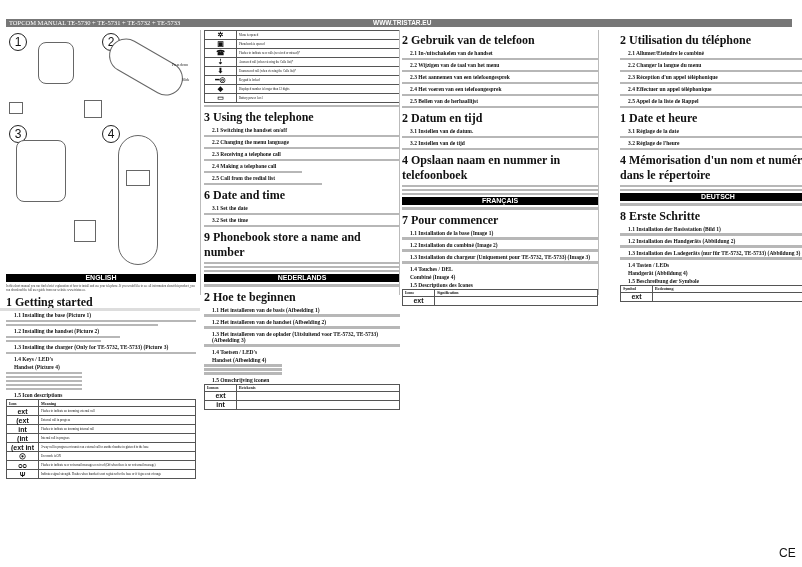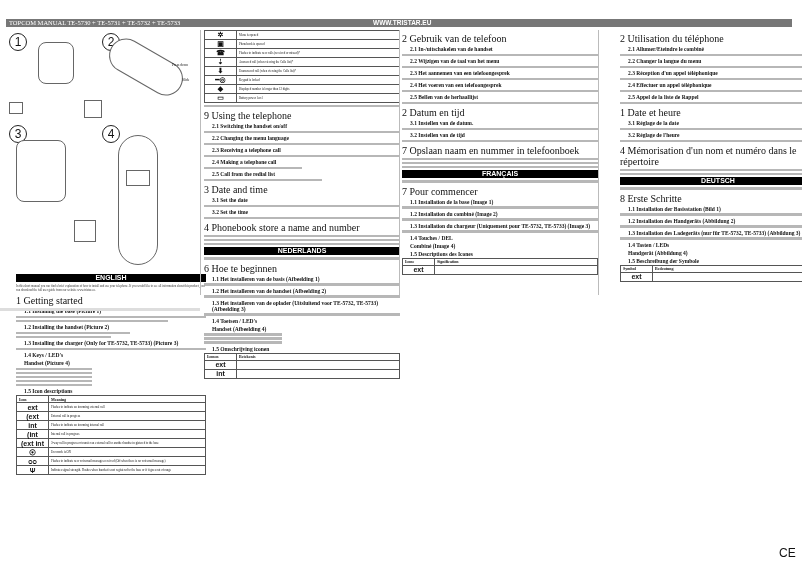--- a/index.html
+++ b/index.html
@@ -6,21 +6,21 @@
 html,body{width:802px;height:567px;background:#fff;overflow:hidden}
 body{font-family:"Liberation Serif",serif;color:#111;position:relative}
 .topbar{position:absolute;left:6px;top:19px;width:786px;height:8px;background:#777;color:#fff;font-size:6.5px;line-height:8px;padding-left:3px;white-space:nowrap}
 .topbar .url{position:absolute;left:367px;top:0;font-family:"Liberation Sans",sans-serif;font-weight:bold;font-size:6.5px}
 .col{position:absolute;top:30px;width:196px;height:270px}.c2{left:204px}.c3{left:402px}.c4{left:620px}
 .vrule{position:absolute;top:30px;width:1px;height:265px;background:#bbb}
 .figs{position:absolute;left:6px;top:30px;width:190px;height:280px}
 .fignum{position:absolute;width:18px;height:18px;border:1.4px solid #222;border-radius:50%;font-family:"Liberation Sans",sans-serif;font-size:12px;text-align:center;line-height:16px}
 .shape{position:absolute;border:1px solid #666;border-radius:8px;background:#fff}
 .lang{background:#000;color:#fff;font-family:"Liberation Sans",sans-serif;font-weight:bold;font-size:7px;text-align:center;height:8px;line-height:8px;margin:2px 0}
-.h1{font-weight:normal;font-size:10px;margin:3px 0 1px}
+.h1{font-weight:bold;font-size:12px;margin:3px 0 1px}
 .h2{font-weight:bold;font-size:5.5px;margin:2px 0 1px 8px}
 .p{font-size:3px;line-height:4px;color:#333}
 .pl{height:2.5px;background:#999;margin:1.5px 0;opacity:.7}
 table.icons{border-collapse:collapse;width:100%;font-size:3px}
 table.icons td,table.icons th{border:0.6px solid #555;padding:0 2px;height:9px;vertical-align:middle}
 table.icons th{font-size:4px;text-align:left;height:7px}
 table.icons td.ic{width:32px;text-align:center;font-family:"Liberation Sans",sans-serif;font-weight:bold;font-size:7px}
 .pageedge{position:absolute;left:0;top:308px;width:200px;height:3px;background:#ddd}
 .ce{position:absolute;left:779px;top:546px;font-family:"Liberation Sans",sans-serif;font-size:12px}
 </style>
@@ -42,21 +42,21 @@
   <span style="position:absolute;left:166px;top:33px;font-size:3.5px">Press down</span>
   <span style="position:absolute;left:176px;top:48px;font-size:3.5px">Slide</span>
   <div class="fignum" style="left:3px;top:95px">3</div>
   <div class="shape" style="left:10px;top:110px;width:50px;height:62px"></div>
   <div class="shape" style="left:68px;top:190px;width:22px;height:22px;border-radius:0"></div>
   <div class="fignum" style="left:96px;top:95px">4</div>
   <div class="shape" style="left:112px;top:105px;width:40px;height:130px;border-radius:20px"></div>
   <div class="shape" style="left:120px;top:140px;width:24px;height:16px;border-radius:0"></div>
 </div>
 
-<div style="position:absolute;left:16px;top:272px;width:190px">
+<div style="position:absolute;left:6px;top:272px;width:190px">
   <div class="lang">ENGLISH</div>
   <div class="p">In this short manual you can find a brief explanation of how to install and use your telephone. If you would like to see all information about this product, you can download the full user guide from our website www.tristar.eu.</div>
   <div class="h1">1 Getting started</div>
   <div class="h2">1.1 Installing the base (Picture 1)</div>
   <div class="pl"></div>
     <div class="pl" style="width:80%"></div>
   <div class="h2">1.2 Installing the handset (Picture 2)</div>
   <div class="pl" style="width:60%"></div>
     <div class="pl" style="width:50%"></div>
   <div class="h2">1.3 Installing the charger (Only for TE-5732, TE-5733) (Picture 3)</div>
@@ -145,43 +145,43 @@
           <td class="ic">◆</td>
           <td>Displayed number is longer than 12 digits</td>
         </tr>
     <tr>
           <td class="ic">▭</td>
           <td>Battery power level</td>
         </tr>
   </tbody>
     </table>
   <div class="pl"></div>
-  <div class="h1">9 Using the telephone</div>
+  <div class="h1">3 Using the telephone</div>
   <div class="h2">2.1 Switching the handset on/off</div>
     <div class="pl"></div>
   <div class="h2">2.2 Changing the menu language</div>
     <div class="pl"></div>
   <div class="h2">2.3 Receiving a telephone call</div>
     <div class="pl"></div>
   <div class="h2">2.4 Making a telephone call</div>
     <div class="pl" style="width:50%"></div>
   <div class="h2">2.5 Call from the redial list</div>
     <div class="pl" style="width:60%"></div>
-  <div class="h1">3 Date and time</div>
+  <div class="h1">6 Date and time</div>
   <div class="h2">3.1 Set the date</div>
     <div class="pl"></div>
   <div class="h2">3.2 Set the time</div>
     <div class="pl"></div>
-  <div class="h1">4 Phonebook store a name and number</div>
+  <div class="h1">9 Phonebook store a name and number</div>
   <div class="pl"></div>
     <div class="pl"></div>
     <div class="pl"></div>
   <div class="lang">NEDERLANDS</div>
   <div class="pl"></div>
-  <div class="h1">6 Hoe te beginnen</div>
+  <div class="h1">2 Hoe te beginnen</div>
   <div class="h2">1.1 Het installeren van de basis (Afbeelding 1)</div>
     <div class="pl"></div>
   <div class="h2">1.2 Het installeren van de handset (Afbeelding 2)</div>
     <div class="pl"></div>
   <div class="h2">1.3 Het installeren van de oplader (Uitsluitend voor TE-5732, TE-5733) (Afbeelding 3)</div>
     <div class="pl"></div>
   <div class="h2">1.4 Toetsen / LED's</div>
   <div class="h2">Handset (Afbeelding 4)</div>
   <div class="pl" style="width:40%"></div>
     <div class="pl" style="width:40%"></div>
@@ -217,21 +217,21 @@
     <div class="pl"></div>
   <div class="h2">2.4 Het voeren van een telefoongesprek</div>
     <div class="pl"></div>
   <div class="h2">2.5 Bellen van de herhaallijst</div>
     <div class="pl"></div>
   <div class="h1">2 Datum en tijd</div>
   <div class="h2">3.1 Instellen van de datum.</div>
     <div class="pl"></div>
   <div class="h2">3.2 Instellen van de tijd</div>
     <div class="pl"></div>
-  <div class="h1">7 Opslaan naam en nummer in telefoonboek</div>
+  <div class="h1">4 Opslaan naam en nummer in telefoonboek</div>
   <div class="pl"></div>
     <div class="pl"></div>
     <div class="pl"></div>
   <div class="lang">FRANÇAIS</div>
   <div class="pl"></div>
   <div class="h1">7 Pour commencer</div>
   <div class="h2">1.1 Installation de la base (Image 1)</div>
     <div class="pl"></div>
   <div class="h2">1.2 Installation du combiné (Image 2)</div>
     <div class="pl"></div>

